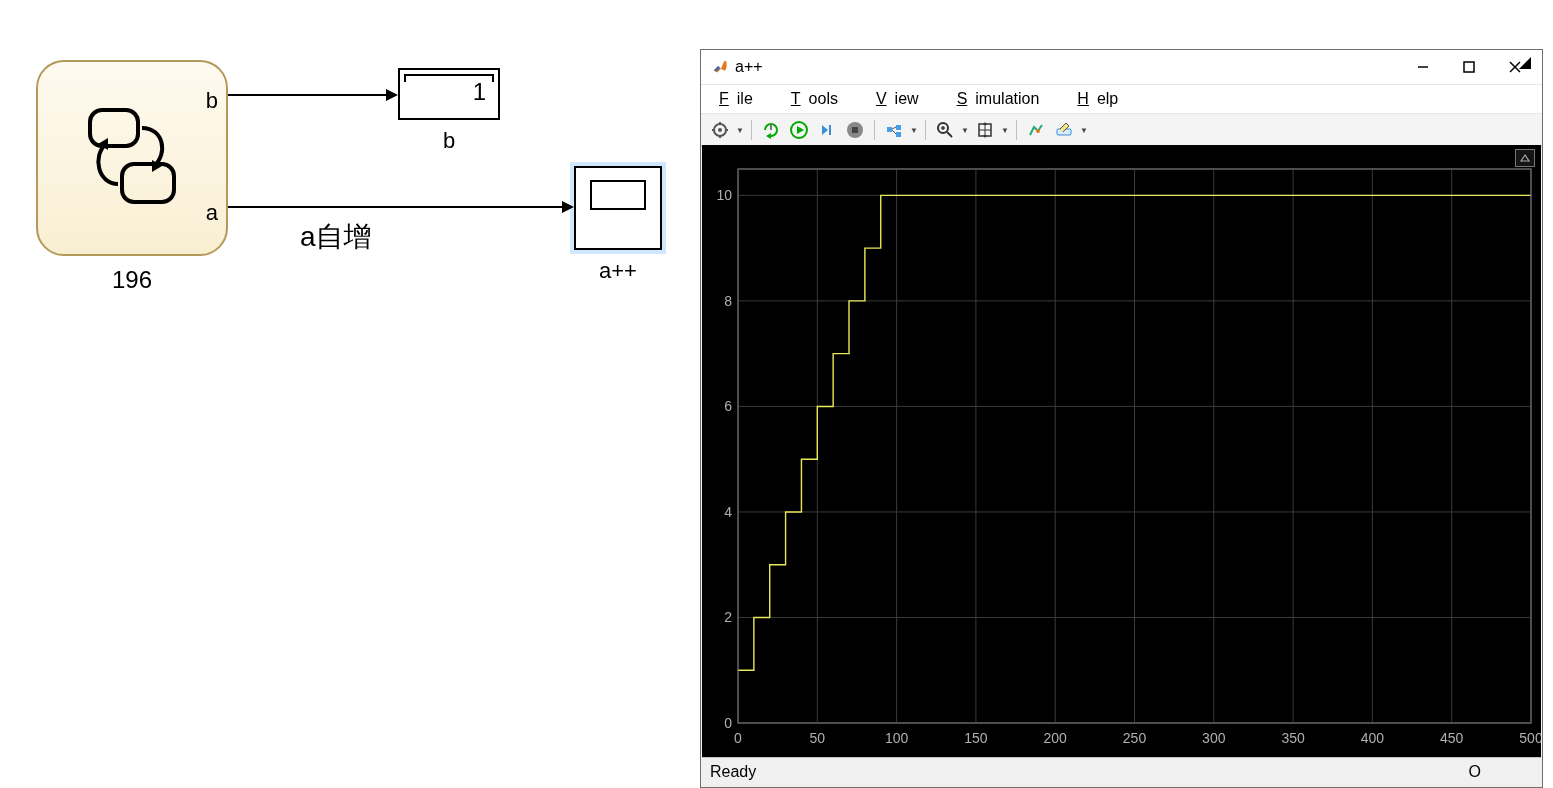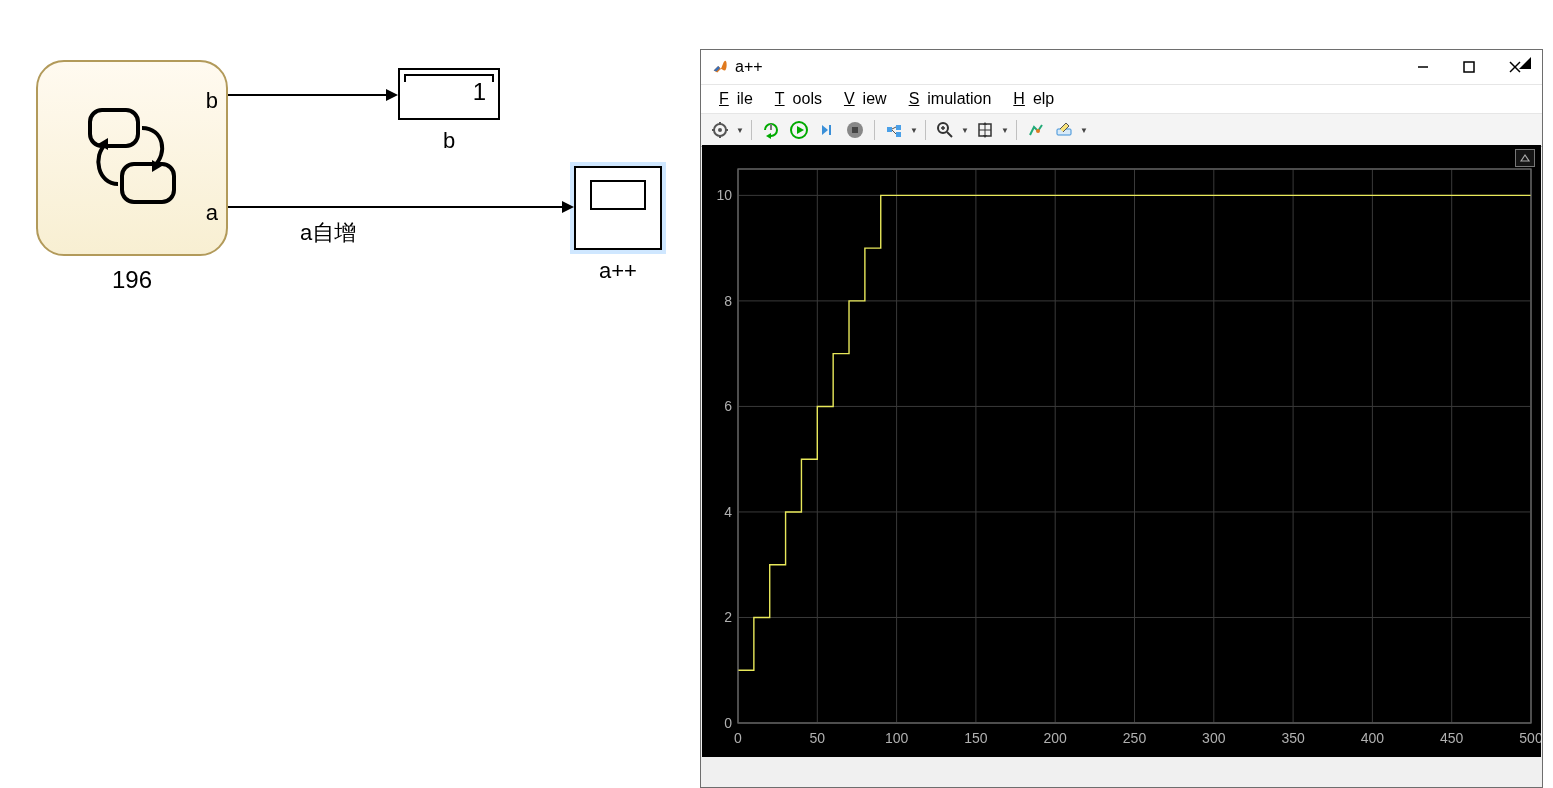--- a/index.html
+++ b/index.html
@@ -111,21 +111,21 @@
   .scope-label {
     position: absolute;
     left: 574px;
     top: 258px;
     width: 88px;
     text-align: center;
     font-size: 22px;
   }
   .signal-label {
     position: absolute;
-    font-size: 22px;
+    font-size: 28px;
   }
   .sig-a-lbl { left: 300px; top: 218px; }
   
   .wire {
     position: absolute;
     background: #000;
   }
   .arrowhead {
     position: absolute;
     width: 0;
@@ -173,21 +173,21 @@
     display: flex;
     align-items: center;
     justify-content: center;
   }
   .win-btn svg { stroke: #000; }
   .menubar {
     height: 28px;
     background: #fff;
     display: flex;
     align-items: center;
-    gap: 6px;
+    gap: 22px;
     padding: 0 10px;
     font-size: 16px;
     border-bottom: 1px solid #e6e6e6;
   }
   .menubar span { padding: 2px 4px; cursor: default; position: relative; }
   .menubar span .ul { text-decoration: underline; }
   .toolbar {
     height: 32px;
     background: #f4f4f4;
     border-bottom: 1px solid #c0c0c0;
@@ -485,13 +485,17 @@
         <text x="30" y="266.42857142857144" fill="#b0b0b0" font-size="14" text-anchor="end">6</text>
         <line x1="36" y1="155.90476190476193" x2="829" y2="155.90476190476193" stroke="#3a3a3a" stroke-width="1"></line>
         <text x="30" y="160.90476190476193" fill="#b0b0b0" font-size="14" text-anchor="end">8</text>
         <line x1="36" y1="50.38095238095241" x2="829" y2="50.38095238095241" stroke="#3a3a3a" stroke-width="1"></line>
         <text x="30" y="55.38095238095241" fill="#b0b0b0" font-size="14" text-anchor="end">10</text>
         <path d="M36,525.2380952380952 L51.86,525.2380952380952 L51.86,472.4761904761905 L67.72,472.4761904761905 L67.72,419.7142857142857 L83.58,419.7142857142857 L83.58,366.95238095238096 L99.44,366.95238095238096 L99.44,314.1904761904762 L115.30000000000001,314.1904761904762 L115.30000000000001,261.42857142857144 L131.16,261.42857142857144 L131.16,208.66666666666669 L147.02,208.66666666666669 L147.02,155.90476190476193 L162.88,155.90476190476193 L162.88,103.14285714285717 L178.73999999999998,103.14285714285717 L178.73999999999998,50.38095238095241 L194.60000000000002,50.38095238095241 L194.60000000000002,50.38095238095241 L829,50.38095238095241 " fill="none" stroke="#e8e85a" stroke-width="1.4"></path>
         <rect x="36" y="24" width="793" height="554" fill="none" stroke="#666" stroke-width="1"></rect>
       </svg>
   </div>
 
+  <div class="statusbar">
+    <span>Ready</span>
+    <span class="right">O</span>
+  </div>
 </div>
 
 </body></html>

